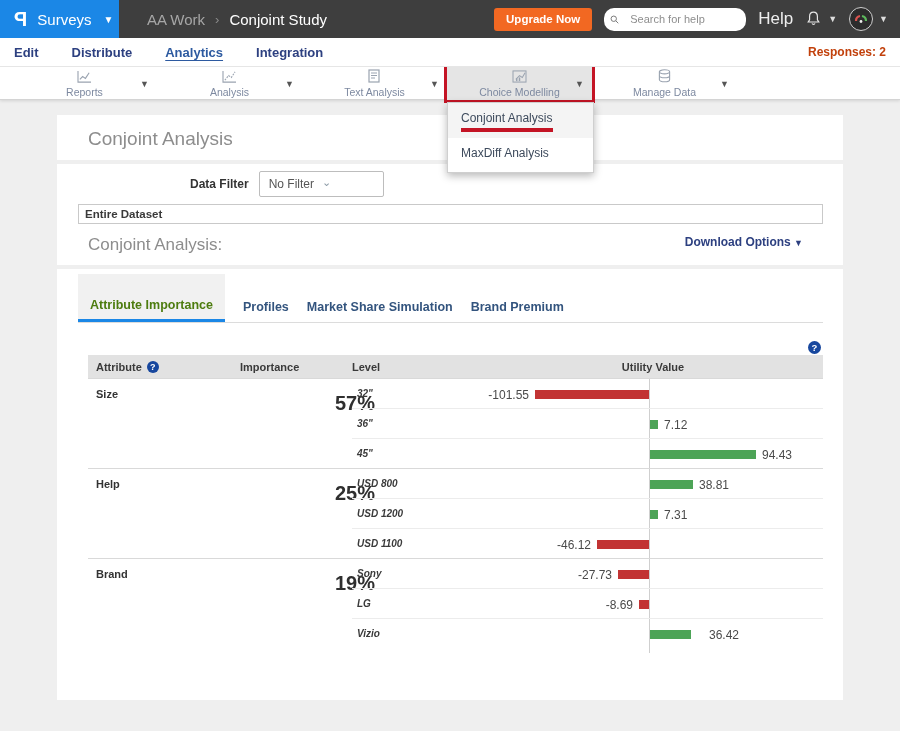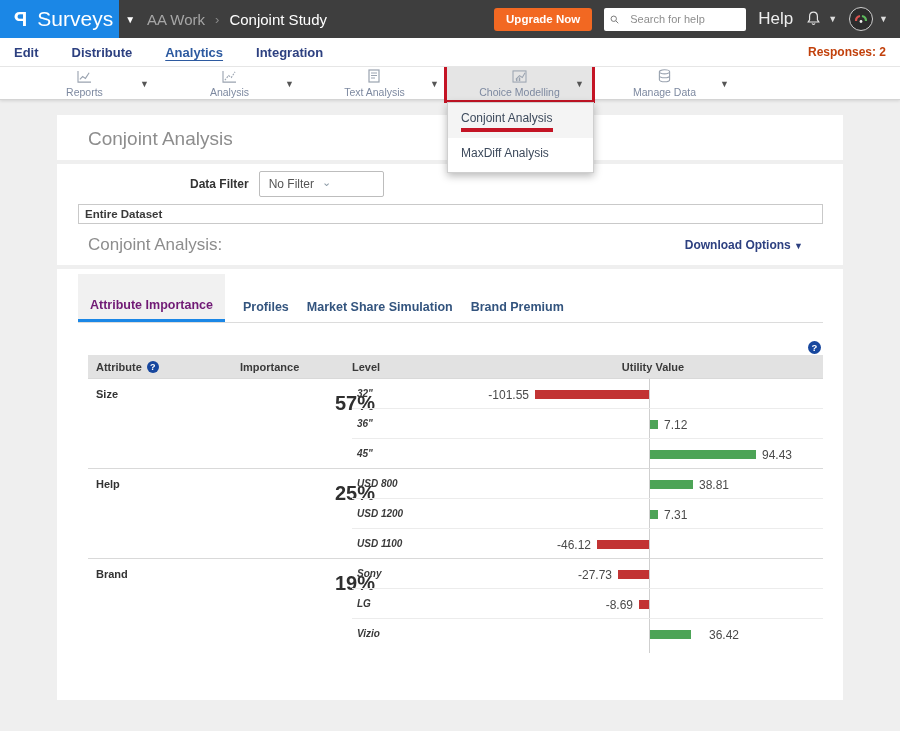--- a/index.html
+++ b/index.html
@@ -3,29 +3,29 @@
 <meta charset="utf-8">
 <style>
   * { margin:0; padding:0; box-sizing:border-box; }
   html,body { width:900px; height:731px; }
   body { font-family:"Liberation Sans", sans-serif; background:#efefef; position:relative; overflow:hidden; }
 
   
   .topbar { position:absolute; left:0; top:0; width:900px; height:38px; background:#3e3e3e; display:flex; align-items:center; z-index:20; }
   .brand { width:119px; height:38px; background:#1b87e6; display:flex; align-items:center; padding-left:14px; gap:10px; flex-shrink:0; }
   .logo { color:#fff; font-weight:bold; font-size:20px; display:inline-block; transform:scaleX(-1); line-height:1; }
-  .brand-label { color:#fff; font-size:21px;text-align:center; }
+  .brand-label { color:#fff; font-size:15px;text-align:center; }
   .brand .caret { color:#fff; font-size:10px; margin-left:2px; }
   .crumbs { display:flex; align-items:center; gap:10px; margin-left:28px; font-size:15px; }
   .crumb-dim { color:#a6a6a6; }
   .crumb-sep { color:#8b8b8b; font-size:13px; }
   .crumb-cur { color:#fff; }
   .topbar-right { margin-left:auto; display:flex; align-items:center; gap:12px; padding-right:12px; }
   .upgrade-btn { background:#f26822; color:#fff; font-size:11.5px; font-weight:bold; border:none; border-radius:3px; height:23px; padding:0 12px; cursor:pointer; }
-  .search-box { background:#fff; border-radius:2px; height:23px; width:142px; display:flex; align-items:center; padding:0 6px; gap:11px; }
+  .search-box { background:#fff; border-radius:10px; height:23px; width:142px; display:flex; align-items:center; padding:0 6px; gap:11px; }
   .search-box input { border:none; outline:none; font-size:11px; width:110px; color:#444; font-family:"Liberation Sans",sans-serif; }
   .search-box input::placeholder { color:#8e8e8e; }
   .help-label { color:#eee; font-size:17px; }
   .icon-caret { color:#ddd; font-size:9px; margin-left:-6px; }
   .avatar { width:24px; height:24px; border-radius:50%; background:#2c2c2c; border:1.5px solid #cfcfcf; display:flex; align-items:center; justify-content:center; }
 
   
   .navrow { position:absolute; left:0; top:38px; width:900px; height:29px; background:#fff; border-bottom:1px solid #e6e6e6; display:flex; align-items:center; padding:0 14px; z-index:19; }
   .nav-item { font-size:13px; font-weight:bold; color:#2d4080; margin-right:33px; text-decoration:none; cursor:pointer; }
   .nav-item.active { color:#2d5aa0; text-decoration:underline; text-underline-offset:3px; }
@@ -53,29 +53,29 @@
   .div1 { top:45px; } .div2 { top:150px; }
 
   .filter-row { position:absolute; left:0; top:56px; display:flex; align-items:center; }
   .filter-label { font-size:12px; font-weight:bold; color:#333; margin-left:133px; }
   .select { margin-left:10px; width:125px; height:26px; border:1px solid #bdbdbd; border-radius:2px; display:flex; align-items:center; padding:0 9px; cursor:pointer; background:#fff;gap:8px; }
   .select-value { font-size:12px; color:#555; }
   .select-caret { color:#8b9aa6; font-size:11px; margin-top:-4px; }
 
   .dataset-box { position:absolute; left:21px; top:89px; width:745px; height:20px; border:1px solid #c9c9c9; font-size:11.5px; font-weight:bold; color:#3a3a3a; line-height:18px; padding-left:6px; background:#fff; }
 
-  .heading-row { position:absolute; left:31px; right:40px; top:120px; display:flex; align-items:center; }
+  .heading-row { position:absolute; left:31px; right:40px; top:120px; display:flex; align-items:flex-start; }
   .section-heading { font-size:17px; color:#8d8d8d; }
   .download { margin-left:auto; font-size:12px; font-weight:bold; color:#2d4080; cursor:pointer; }
   .download .caret { font-size:9px; }
 
   
   .tabs { position:absolute; left:21px; right:20px; top:179px; display:flex; align-items:flex-end; gap:18px; border-bottom:1px solid #dcdcdc; height:29px; }
   .tab { font-size:12.5px; font-weight:bold; color:#33547e; padding:6px 0 8px 0; cursor:pointer; }
-  .tab.active { background:#f1f1f1; padding:24px 12px 7px 12px; border-bottom:3px solid #1b87e6; color:#701a75; }
+  .tab.active { background:#f1f1f1; padding:24px 12px 7px 12px; border-bottom:3px solid #1b87e6; color:#4d7c0f; }
 
   .help-circle { width:13px; height:13px; border-radius:50%; background:#17479e; color:#fff; font-size:9.5px; font-weight:bold; display:inline-flex; align-items:center; justify-content:center; }
   .table-help { position:absolute; right:22px; top:222px; cursor:pointer; }
 
   
   .ctable { position:absolute; left:31px; top:240px; width:735px; }
   .thead { height:23px; background:#e2e2e2; display:flex; align-items:center; font-size:11px; font-weight:bold; color:#3a3a3a; position:relative; }
   .th-attr { padding-left:8px; display:flex; align-items:center; gap:5px; }
   .th-imp { position:absolute; left:152px; }
   .th-level { position:absolute; left:264px; }

